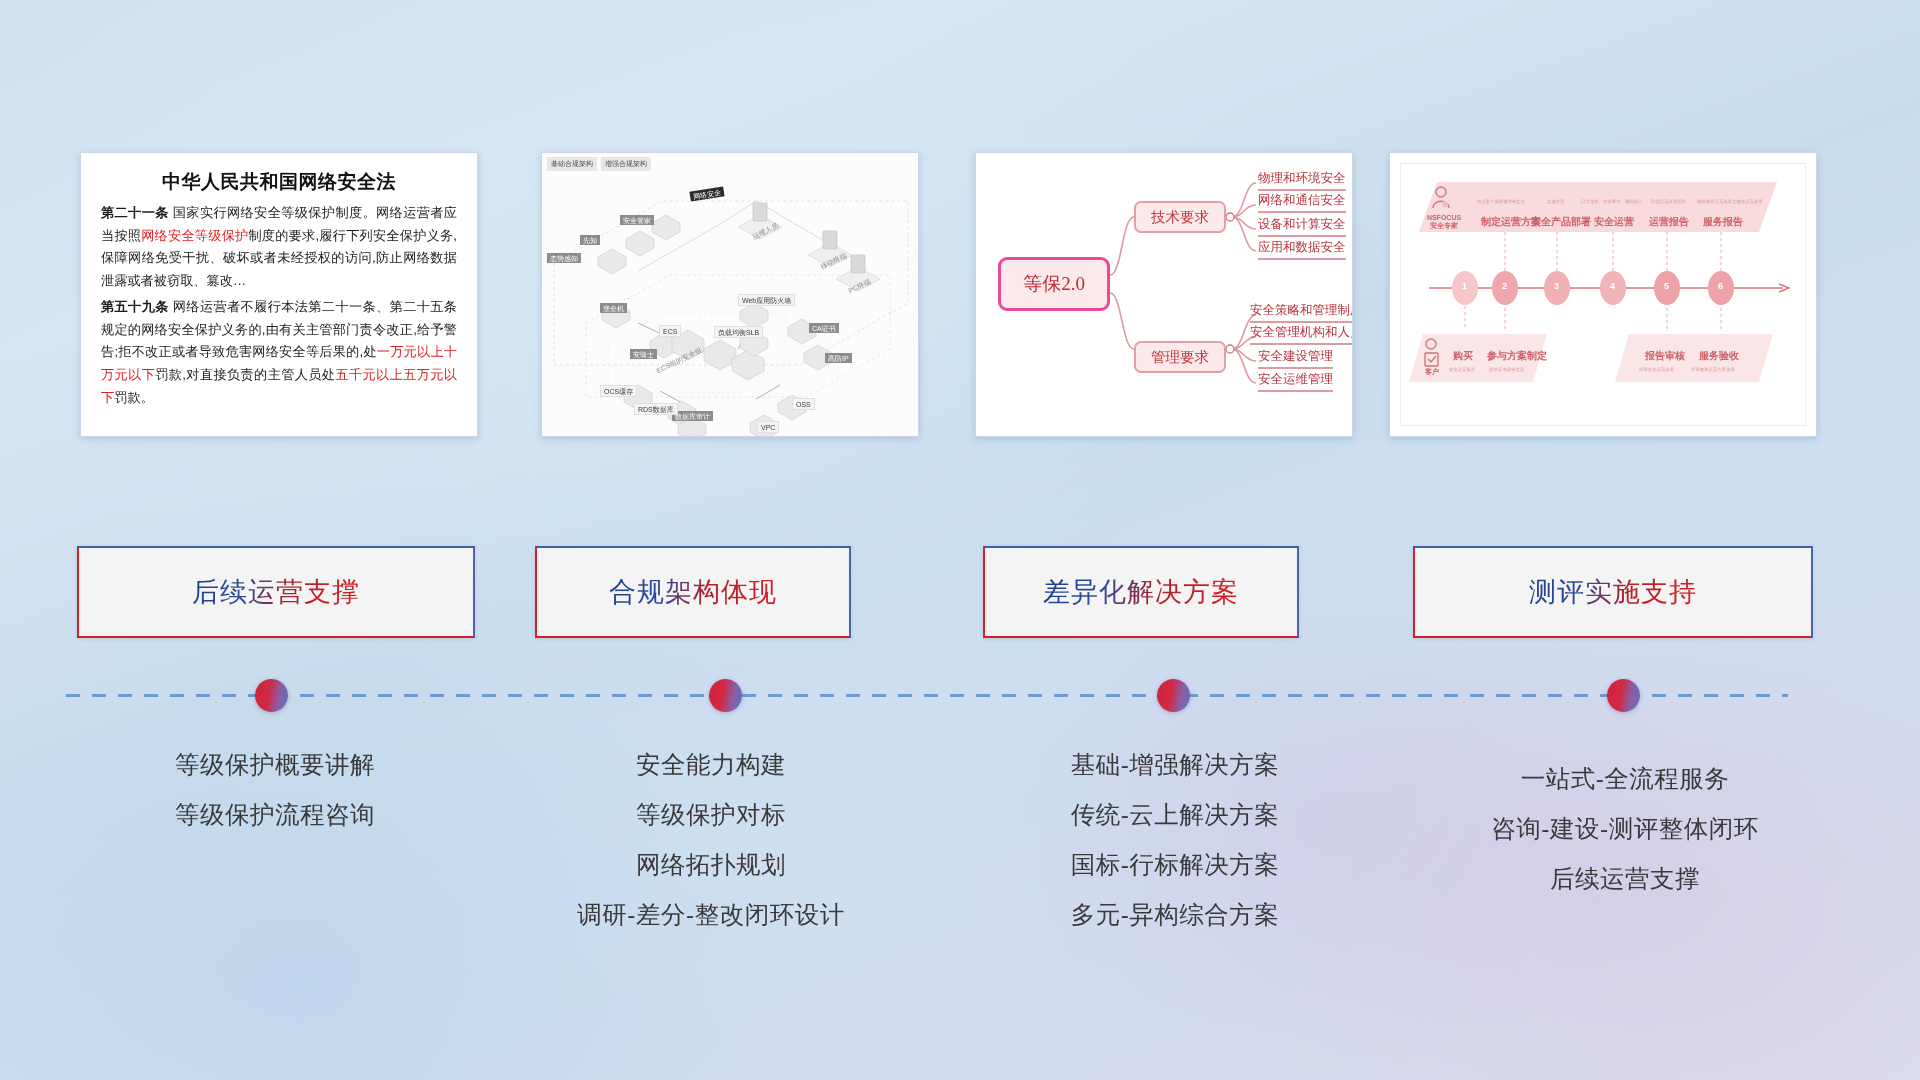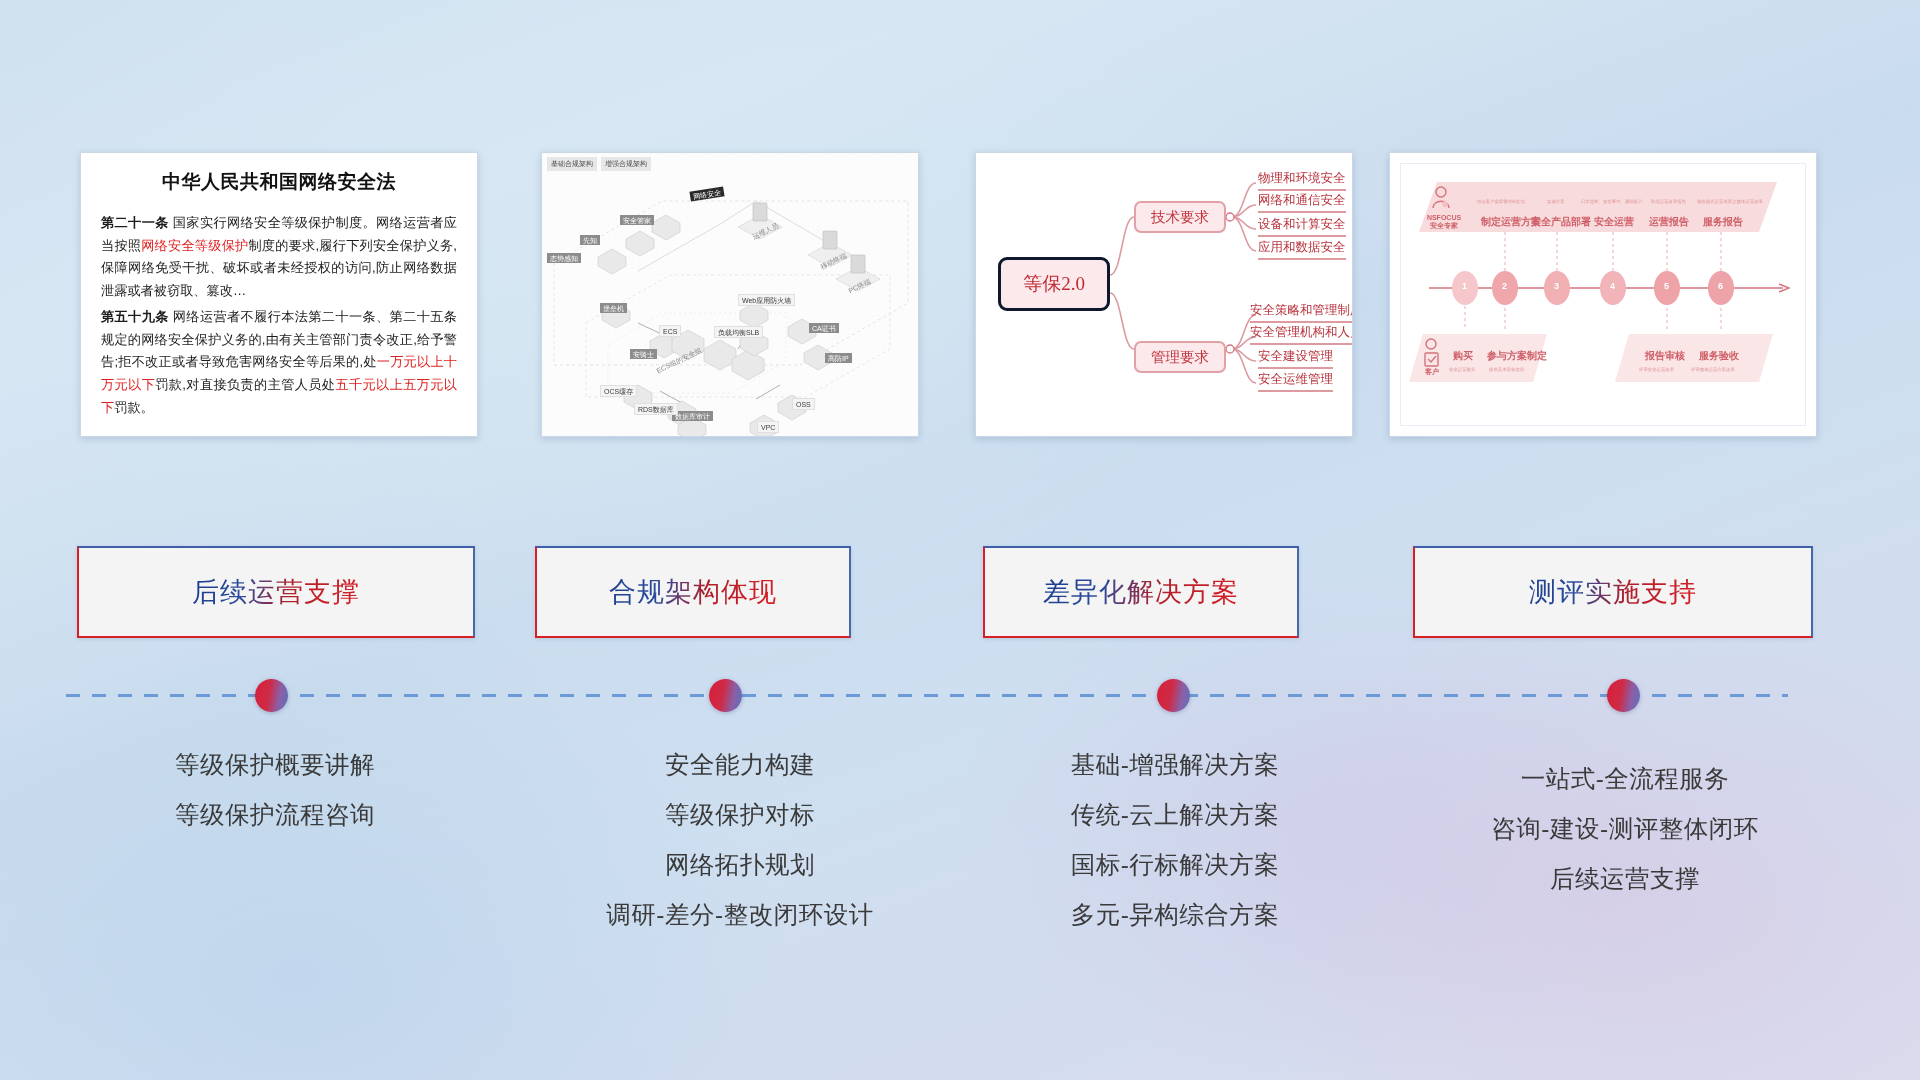--- a/index.html
+++ b/index.html
@@ -48,21 +48,21 @@
   .law {
     padding: 16px 20px 8px 20px;
     height: 100%;
   }
   .law-title {
     text-align: center;
     font-size: 19px;
     font-weight: bold;
     color: #121212;
     letter-spacing: 0.5px;
-    margin-bottom: 17px;
+    margin-bottom: 7px;
   }
   .law-p {
     font-size: 13.2px;
     line-height: 1.72;
     color: #1c1c1c;
     text-align: justify;
     margin-bottom: 3px;
   }
   .law-p b { font-weight: bold; }
   .law-p .hl { color: #e02020; }
@@ -87,21 +87,21 @@
   .nlabel.light { background: #f4f4f4; color: #3a3a3a; border: 1px solid #e0e0e0; }
   .nlabel.black { background: #2a2a2a; color: #ffffff; transform: rotate(-9deg); }
   .nlabel.rot { transform: rotate(-26deg); transform-origin: left center; color: #8a8a8a; }
 
   
   .mind { position: relative; width: 100%; height: 100%; }
   .mind svg { position: absolute; inset: 0; }
   .mm-root {
     position: absolute; left: 22px; top: 104px;
     width: 112px; height: 54px;
-    border: 3px solid #0f172a; border-radius: 9px;
+    border: 3px solid #ec4899; border-radius: 9px;
     background: #fbe9ec;
     display: flex; align-items: center; justify-content: center;
     font-size: 19px; color: #c02a34;
     font-family: "Liberation Serif", "DejaVu Serif", serif;
   }
   .mm-branch {
     position: absolute; width: 92px; height: 32px;
     border: 2px solid #e2a0a7; border-radius: 7px;
     background: #fbe9ec;
     display: flex; align-items: center; justify-content: center;
@@ -181,21 +181,21 @@
   .lists { position: absolute; top: 740px; left: 0; width: 1920px; }
   .col {
     position: absolute; top: 0;
     text-align: center;
     font-size: 24.5px;
     color: #3a3a3a;
     line-height: 50px;
     letter-spacing: 0.5px;
   }
   .col.l1 { left: 70px;   width: 410px; }
-  .col.l2 { left: 525px;  width: 430px; }
+  .col.l2 { left: 496px;  width: 430px; }
   .col.l3 { left: 960px;  width: 430px; }
   .col.l4 { left: 1400px; width: 450px; top: 14px; }
   .col div { white-space: nowrap; }
 </style>
 </head>
 <body>
 
 <div id="stage">
 
   <div class="cards">

